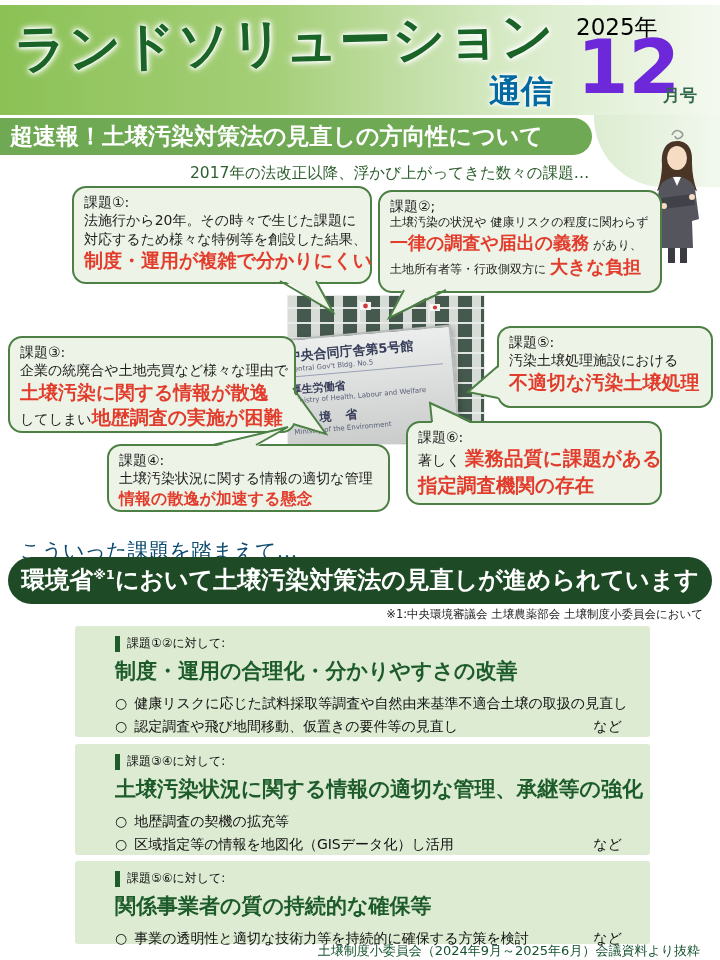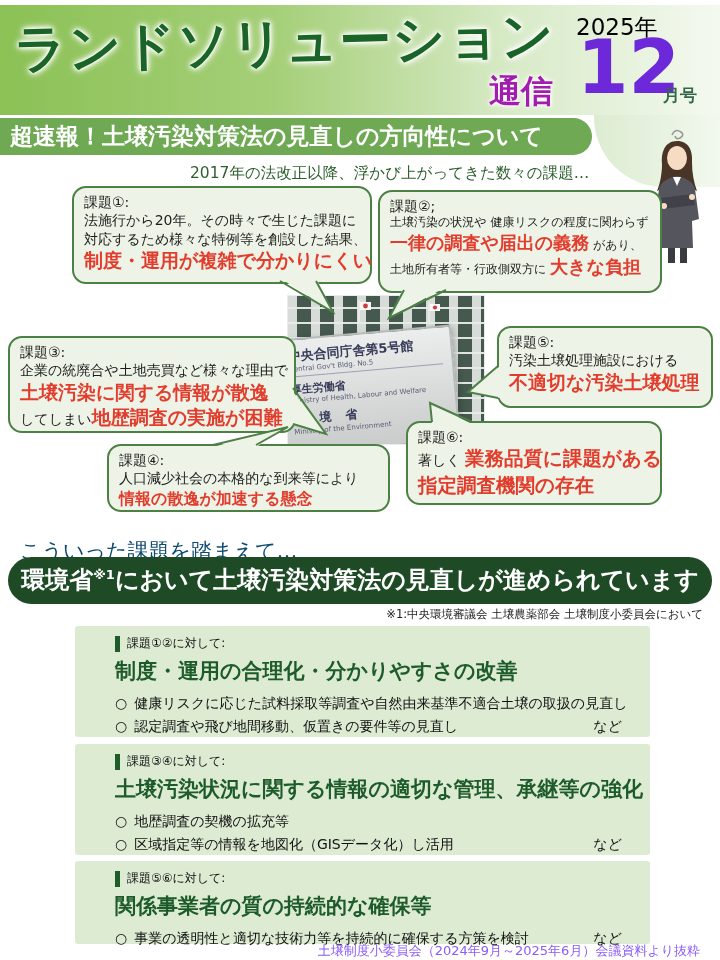--- a/index.html
+++ b/index.html
@@ -6,21 +6,21 @@
   body{background:#ffffff;}
   .page{position:relative;width:720px;height:960px;background:#ffffff;overflow:hidden;
         font-family:"DejaVu Sans","Liberation Sans",sans-serif;color:#1d1d1d;}
 
   
   .masthead{position:absolute;left:0;top:5px;width:720px;height:110px;
     background:linear-gradient(90deg,#8bc155 0%,#a5cf78 38%,#d9ebc9 72%,#f4f9f0 100%);}
   .title{position:absolute;left:14px;top:8px;font-size:52px;font-weight:bold;color:#1b6428;
     letter-spacing:1px;transform:rotate(-1.5deg);white-space:nowrap;
     text-shadow:0 0 2px #fff,0 0 4px #fff,0 0 6px #fff,0 0 8px #fff;}
-  .subtitle{position:absolute;left:489px;top:70px;font-size:32px;font-weight:bold;color:#a21caf;
+  .subtitle{position:absolute;left:489px;top:70px;font-size:32px;font-weight:bold;color:#0369a1;
     text-shadow:0 0 2px #fff,0 0 4px #fff,0 0 7px #fff;}
   .year{position:absolute;left:576px;top:12px;font-size:23px;color:#000000;}
   .month{position:absolute;left:577px;top:30px;font-size:74px;line-height:1;font-weight:bold;color:#6d28d9;}
   .month-suffix{position:absolute;left:663px;top:84px;font-size:17px;font-weight:bold;color:#33684a;}
   .corner-fill{position:absolute;left:594px;top:115px;width:126px;height:72px;
     background:linear-gradient(90deg,#dcecd1,#f2f8ee);border-bottom-left-radius:70px;}
 
   
   .lead-banner{position:absolute;left:0;top:118px;width:592px;height:37px;background:#6fa953;
     border-radius:0 19px 19px 0;color:#ffffff;font-size:23px;font-weight:bold;line-height:37px;
@@ -87,21 +87,21 @@
   .sol1{top:626px;height:111px;}
   .sol2{top:744px;height:111px;}
   .sol3{top:861px;height:83px;}
   .sol-head{display:flex;align-items:center;gap:7px;font-size:12px;color:#111;}
   .bar{display:inline-block;width:5px;height:16px;background:#1e5c2a;}
   .sol-title{font-size:21px;font-weight:bold;color:#1d5c2a;margin:5px 0 7px;white-space:nowrap;}
   .sol-bullet{display:flex;font-size:14px;color:#111;line-height:1.62;white-space:nowrap;}
   .sol-bullet .marker{margin-right:7px;}
   .sol-bullet .etc{margin-left:auto;}
 
-  .source-line{position:absolute;right:20px;top:942px;font-size:13px;color:#8b5cf6;}
+  .source-line{position:absolute;right:20px;top:942px;font-size:13px;color:#14532d;}
 </style>
 </head>
 <body>
 
 <div class="page">
 
   <div class="masthead"></div>
   <div class="corner-fill"></div>
   <div class="title">ランドソリューション</div>
   <div class="subtitle">通信</div>
@@ -162,21 +162,21 @@
 
   <div class="bub b3">
     <div class="label">課題③:</div>
     <div class="body">企業の統廃合や土地売買など様々な理由で</div>
     <div class="em">土壌汚染に関する情報が散逸</div>
     <div class="body"><span>してしまい</span><span class="em">地歴調査の実施が困難</span></div>
   </div>
 
   <div class="bub b4">
     <div class="label">課題④:</div>
-    <div class="body">人口減少社会の本格的な到来等により</div>
+    <div class="body">土壌汚染状況に関する情報の適切な管理</div>
     <div class="em">情報の散逸が加速する懸念</div>
   </div>
 
   <div class="bub b5">
     <div class="label">課題⑤:</div>
     <div class="body">汚染土壌処理施設における</div>
     <div class="em">不適切な汚染土壌処理</div>
   </div>
 
   <div class="bub b6">

